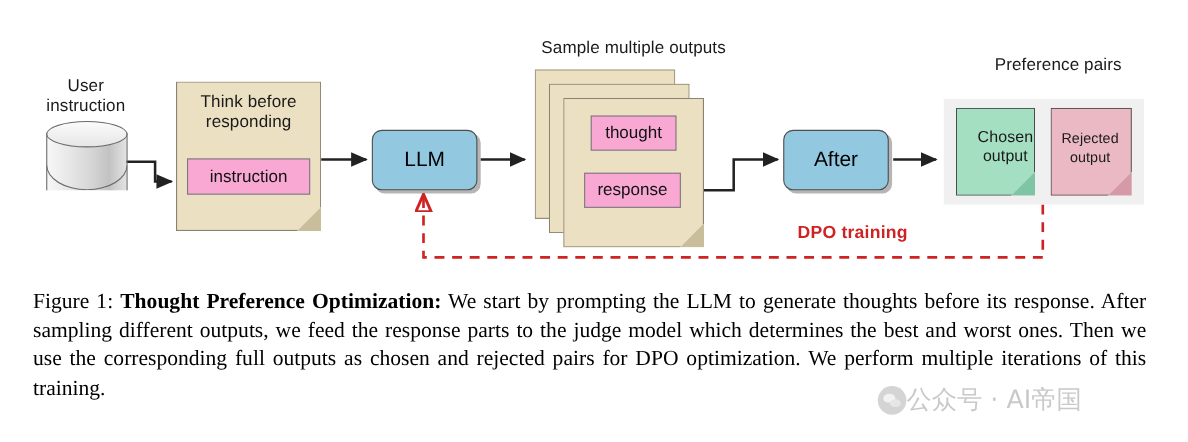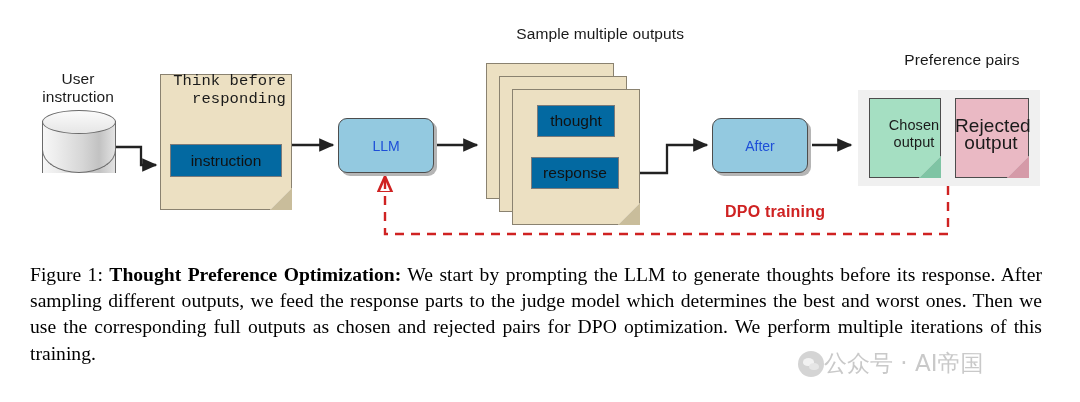--- a/index.html
+++ b/index.html
@@ -52,30 +52,30 @@
     border:none;
   }
 
   .note.green .sheet{background:#a5dfc2;border-color:#4c4c4c;}
   .note.green .fold{background:#7fc4a4;}
   .note.pink .sheet{background:#eab9c4;border-color:#4c4c4c;}
   .note.pink .fold{background:#d59aa8;}
 
   
   .field{
-    position:absolute;box-sizing:border-box;background:#0369a1;
+    position:absolute;box-sizing:border-box;background:#f9a8d4;
     border:1.3px solid #7a7a7a;color:#111;font-size:15.5px;
     display:flex;align-items:center;justify-content:center;
   }
 
   
   .bluebox{
     position:absolute;box-sizing:border-box;
     background:#93c9e0;border:1.5px solid #4d4d4d;border-radius:9px;
-    color:#1d4ed8;font-size:14px;display:flex;align-items:center;justify-content:center;
+    color:#000000;font-size:19px;display:flex;align-items:center;justify-content:center;
     box-shadow:3px 3px 0 rgba(90,90,90,0.45);
   }
 
   
   .prefbox{position:absolute;background:#f0f0f0;box-sizing:border-box;}
 
   
   svg.wires{position:absolute;left:0;top:0;width:1080px;height:250px;overflow:visible;}
 
   .dpo-label{
@@ -148,27 +148,27 @@
       <div class="body"></div>
       <div class="bot"></div>
       <div class="top"></div>
     </div>
 
 
     <div class="note" style="left:160px;top:74px;width:132px;height:136px;">
       <div class="sheet"></div>
       <div class="fold"></div>
     </div>
-    <div class="lbl" style="left:166px;top:72px;width:120px;text-align:right;font-family:Liberation Mono, monospace;">Think before
+    <div class="lbl" style="left:166px;top:84px;width:120px;text-align:center;">Think before
 responding</div>
     <div class="field" style="left:170px;top:144px;width:112px;height:33px;">instruction</div>
 
     <div class="bluebox" style="left:338px;top:118px;width:96px;height:55px;">LLM</div>
 
-    <div class="lbl" style="left:468px;top:25px;width:216px;text-align:right;">Sample multiple outputs</div>
+    <div class="lbl" style="left:468px;top:35px;width:216px;">Sample multiple outputs</div>
 
     <div class="note" style="left:486px;top:63px;width:128px;height:136px;">
       <div class="sheet"></div>
       <div class="fold"></div>
     </div>
     <div class="note" style="left:499px;top:76px;width:128px;height:136px;">
       <div class="sheet"></div>
       <div class="fold"></div>
     </div>
 
@@ -190,21 +190,21 @@
       <div class="sheet"></div>
       <div class="fold"></div>
     </div>
     <div class="lbl" style="left:869px;top:117px;width:90px;font-size:14.5px;line-height:17px;">Chosen
 output</div>
 
     <div class="note pink" style="left:955px;top:98px;width:74px;height:80px;">
       <div class="sheet"></div>
       <div class="fold"></div>
     </div>
-    <div class="lbl" style="left:955px;top:117px;width:72px;font-size:19px;line-height:17px;">Rejected
+    <div class="lbl" style="left:955px;top:117px;width:72px;font-size:13px;line-height:17px;">Rejected
 output</div>
 
     <div class="dpo-label" style="left:725px;top:203px;">DPO training</div>
   </div>
 
   <div class="caption"><span>Figure 1: </span><b>Thought Preference Optimization:</b><span> We start by prompting the LLM to generate thoughts before its response. After sampling different outputs, we feed the response parts to the judge model which determines the best and worst ones. Then we use the corresponding full outputs as chosen and rejected pairs for DPO optimization. We perform multiple iterations of this training.</span></div>
 
   <div class="watermark">
     <span class="wm-logo"></span>
     <span>公众号 · AI帝国</span>

